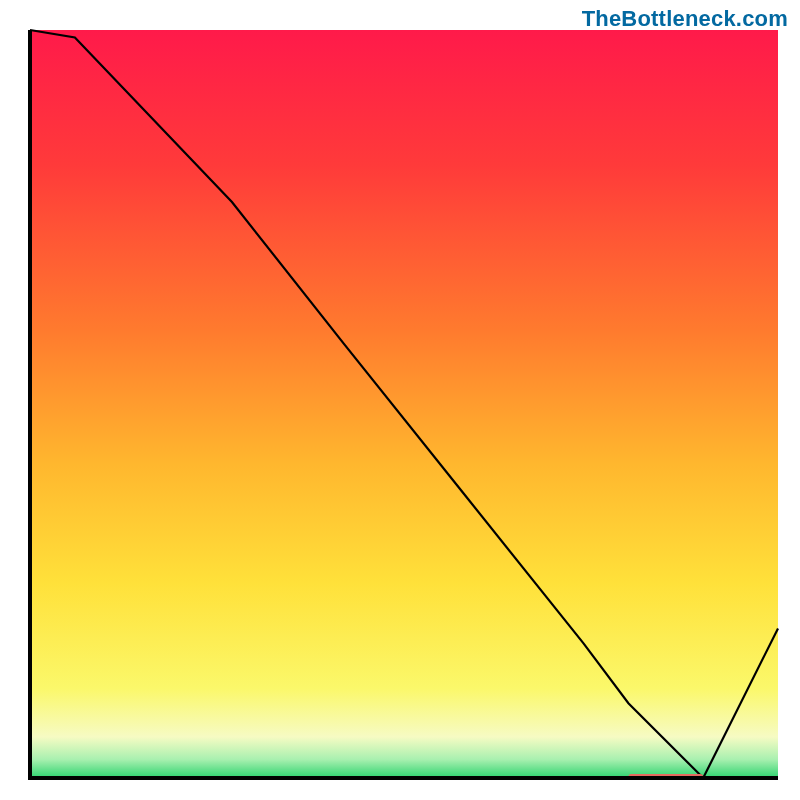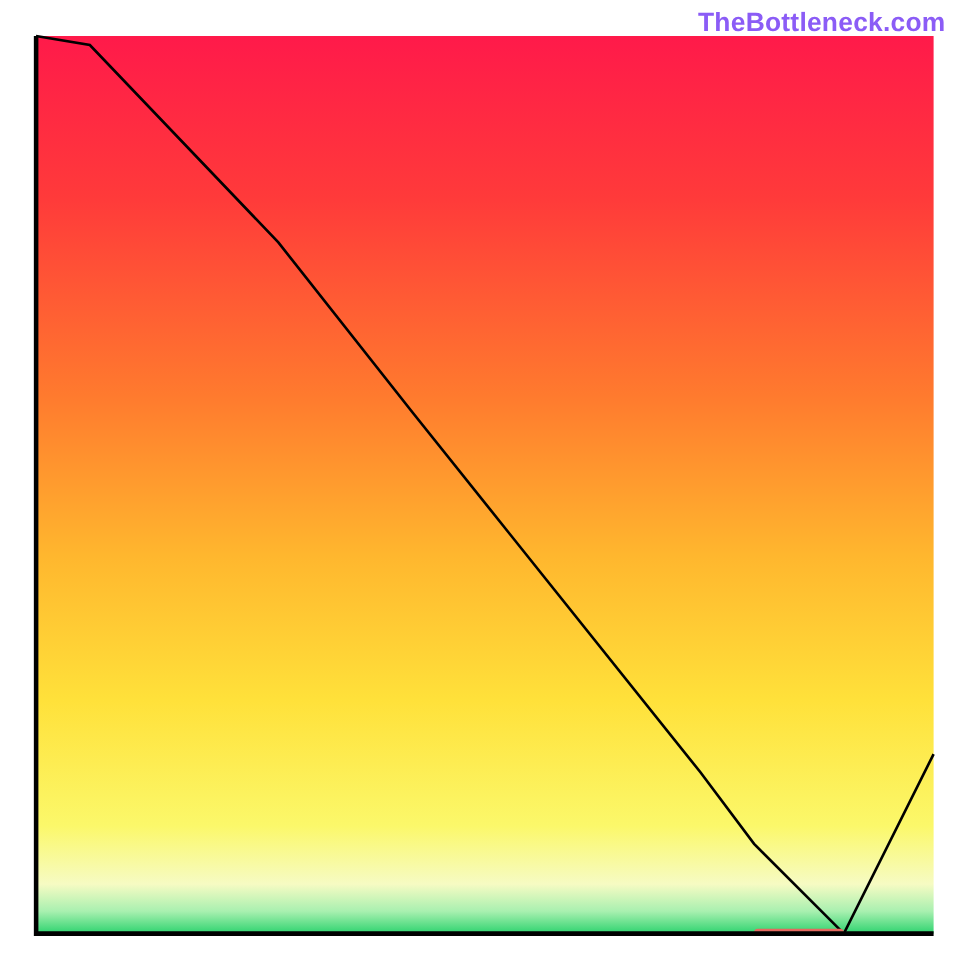--- a/index.html
+++ b/index.html
@@ -14,21 +14,21 @@
     position: relative;
     width: 800px;
     height: 800px;
   }
   .watermark {
     position: absolute;
     top: 6px;
     right: 12px;
     font-size: 22px;
     font-weight: 600;
-    color: #8b5cf6;
+    color: #0369a1;
     letter-spacing: 0.2px;
     z-index: 10;
   }
   .plot {
     position: absolute;
     left: 28px;
     top: 28px;
     width: 752px;
     height: 752px;
   }

